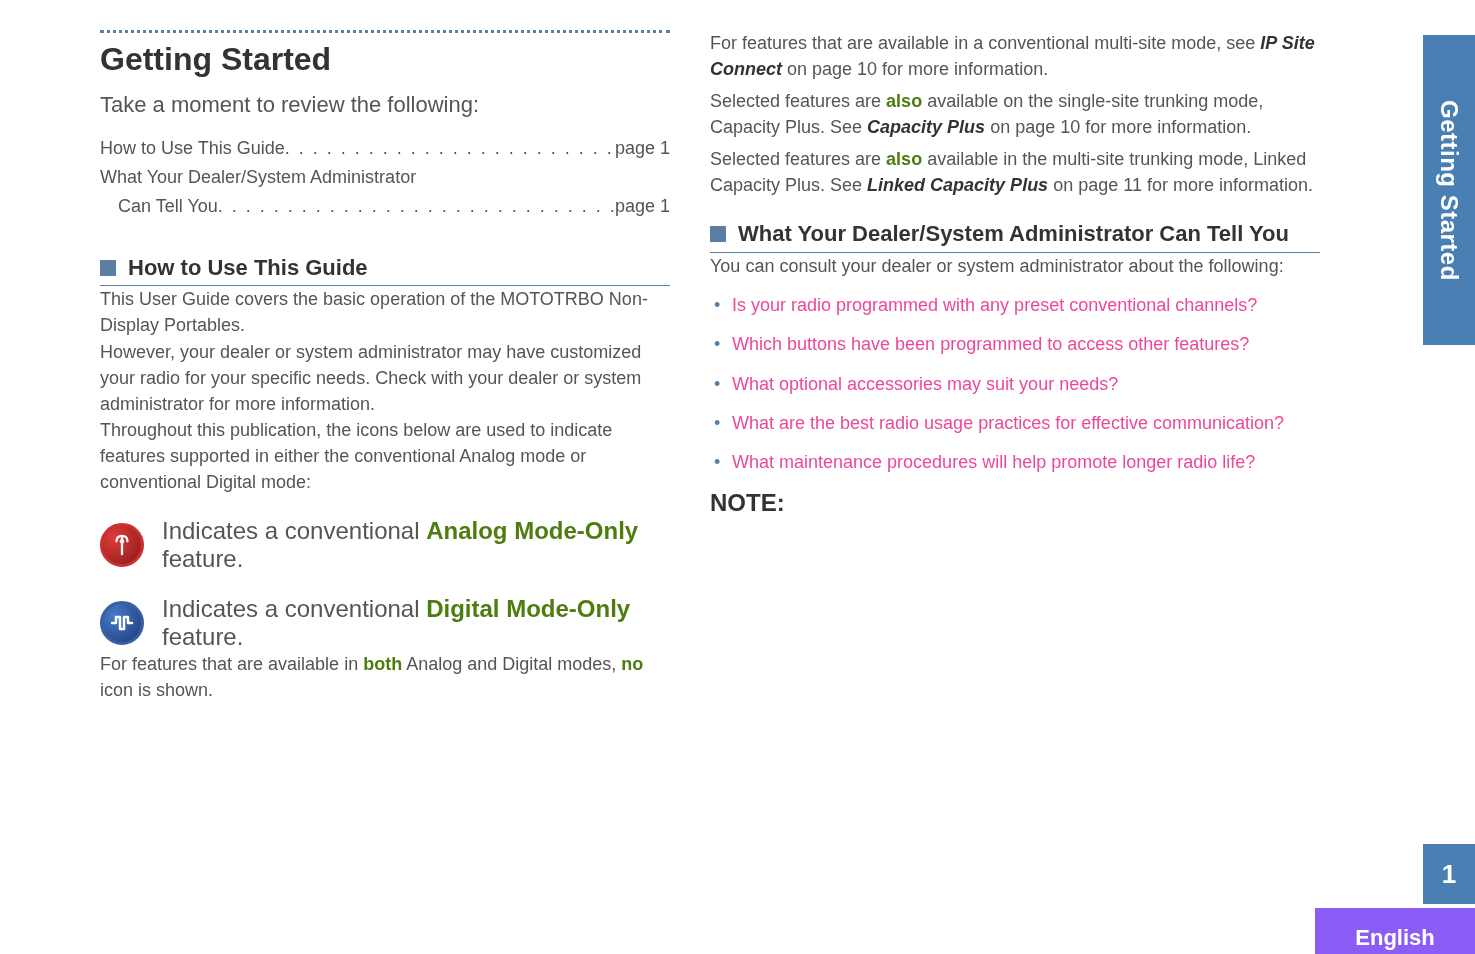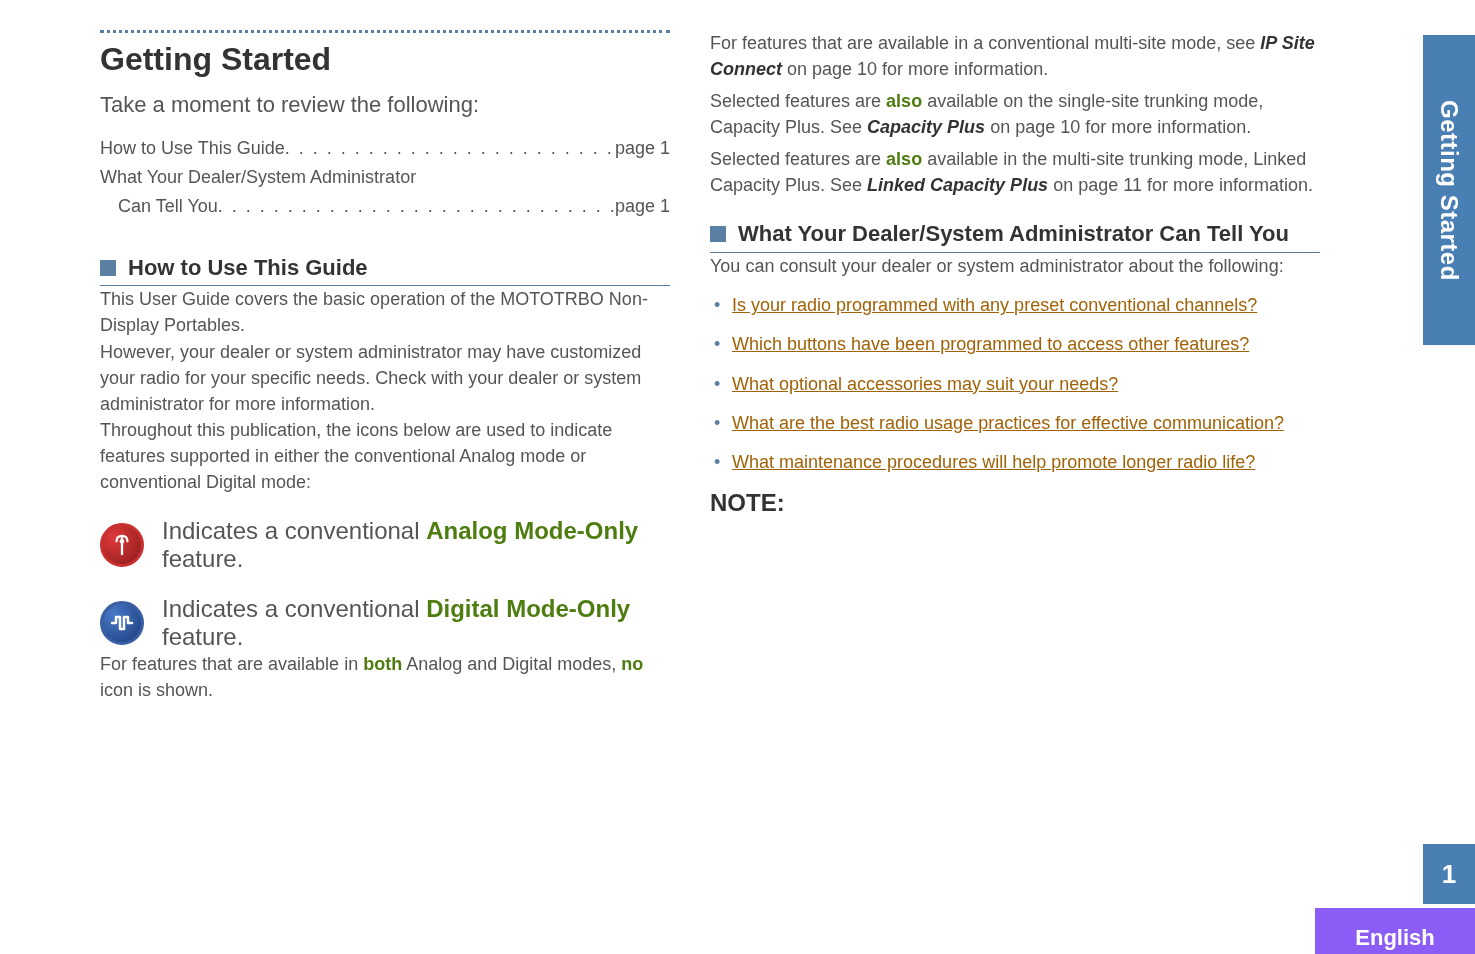--- a/index.html
+++ b/index.html
@@ -122,26 +122,25 @@
     .icon-desc {
       font-size: 24px;
       color: #555;
     }
     .bullet-list {
       list-style: none;
       margin-top: 14px;
     }
     .bullet-list li {
       font-size: 18px;
-      color: #a16207;
+      color: #ec4899;
       line-height: 1.4;
       padding-left: 22px;
       position: relative;
       margin-bottom: 14px;
-      text-decoration: underline;
     }
     .bullet-list li::before {
       content: "•";
       position: absolute;
       left: 4px;
       color: #5a7fa3;
       font-size: 18px;
     }
     .note-label {
       font-size: 24px;

